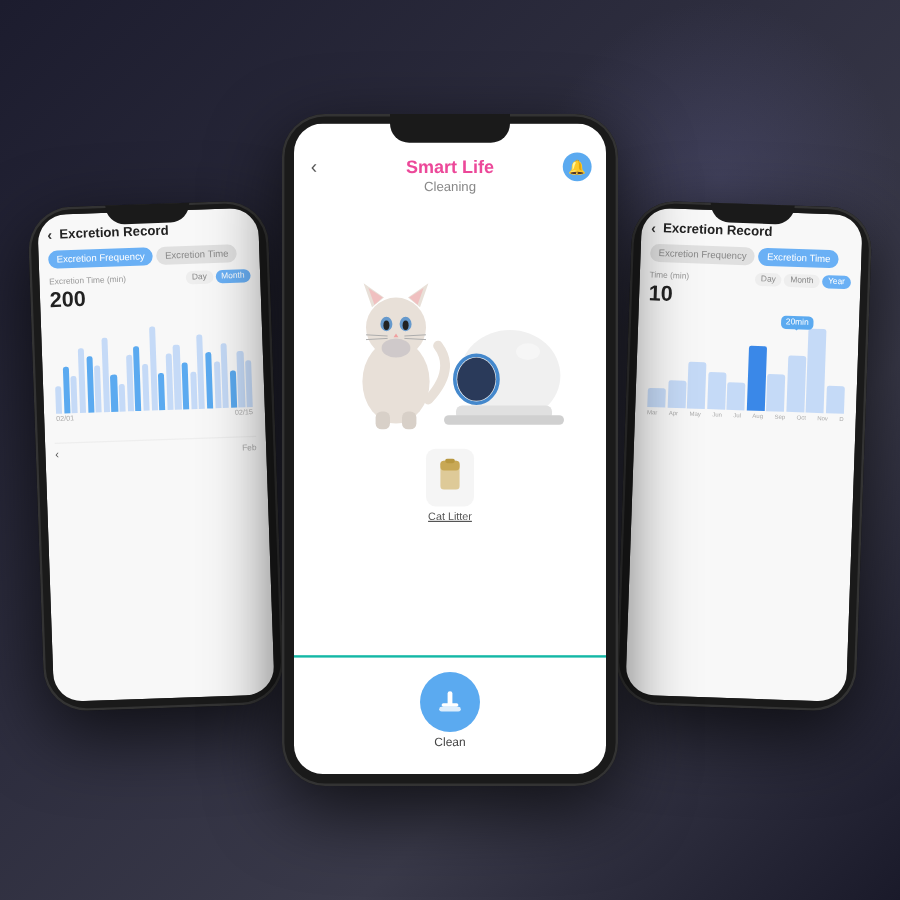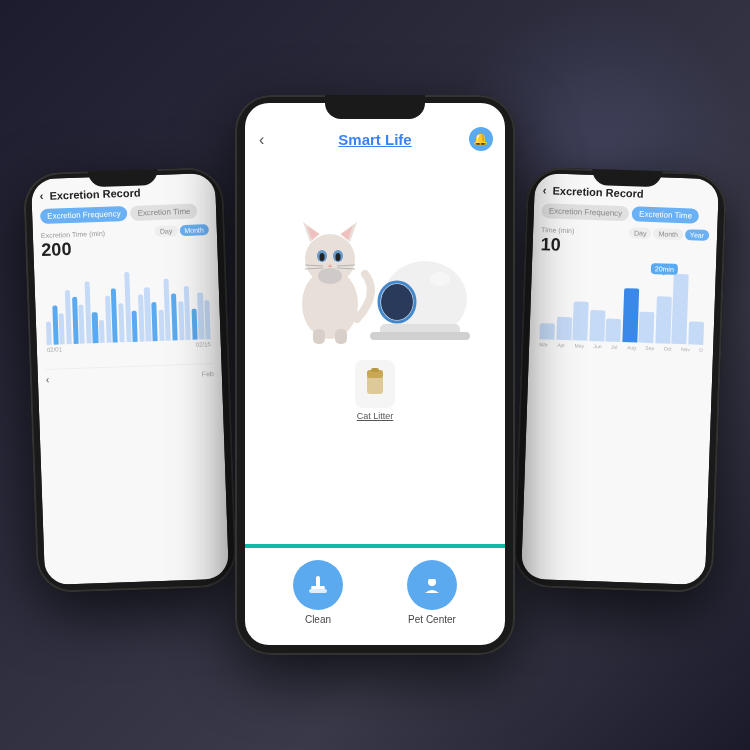--- a/index.html
+++ b/index.html
@@ -270,22 +270,21 @@
     .center-header-back {
       position: absolute;
       left: 14px;
       top: 28px;
       font-size: 16px;
       color: #555;
     }
     .center-title {
       font-size: 15px;
       font-weight: 600;
-      color: #3b82f6;
-      text-decoration: underline;
+      color: #ec4899;
     }
     .center-subtitle {
       font-size: 11px;
       color: #888;
       margin-top: 2px;
     }
     .center-body {
       flex: 1;
       display: flex;
       flex-direction: column;
@@ -338,21 +337,21 @@
       justify-content: center;
     }
     .status-icon-label {
       font-size: 9px;
       color: #555;
       text-decoration: underline;
     }
 
     .center-bottom-bar {
       padding: 12px 16px 20px;
-      border-top: 4px solid #14b8a6;
+      border-top: 2px solid #14b8a6;
     }
     .action-buttons {
       display: flex;
       justify-content: space-around;
       align-items: center;
     }
     .action-btn {
       display: flex;
       flex-direction: column;
       align-items: center;
@@ -514,20 +513,21 @@
   </div>
 
   <div class="phone phone-center">
     <div class="phone-notch"></div>
     <div class="phone-screen">
       <div class="center-screen">
 
         <div class="center-header">
           <span class="center-header-back">‹</span>
           <div class="center-title">Smart Life</div>
+          <div class="center-subtitle">Cleaning</div>
           <div class="bell-icon" style="position:absolute;right:12px;top:24px;">🔔</div>
         </div>
 
         <div class="center-body">
 
           <div class="device-image">
 
             <svg class="cat-figure" viewBox="0 0 90 140" xmlns="http://www.w3.org/2000/svg">
 
               <ellipse cx="45" cy="100" rx="28" ry="35" fill="#e8e0d8"></ellipse>
@@ -597,29 +597,19 @@
                 <svg width="22" height="22" viewBox="0 0 22 22">
                   <rect x="9" y="2" width="4" height="12" rx="2" fill="#fff"></rect>
                   <rect x="4" y="12" width="14" height="3" rx="1.5" fill="#fff"></rect>
                   <rect x="2" y="15" width="18" height="4" rx="2" fill="#fff" opacity="0.8"></rect>
                 </svg>
               </div>
               <span class="action-btn-label">Clean</span>
             </div>
 
 
-            <div class="action-btn">
-              <div class="action-btn-circle blue2">
-                <svg width="22" height="22" viewBox="0 0 22 22">
-                  <circle cx="11" cy="8" r="4" fill="#fff"></circle>
-                  <path d="M4 19 Q11 13 18 19" fill="#fff"></path>
-                  <rect x="7" y="3" width="8" height="2" rx="1" fill="#5baaf0"></rect>
-                </svg>
-              </div>
-              <span class="action-btn-label">Pet Center</span>
-            </div>
           </div>
         </div>
       </div>
     </div>
   </div>
 
 </div>
 
 </body></html>

